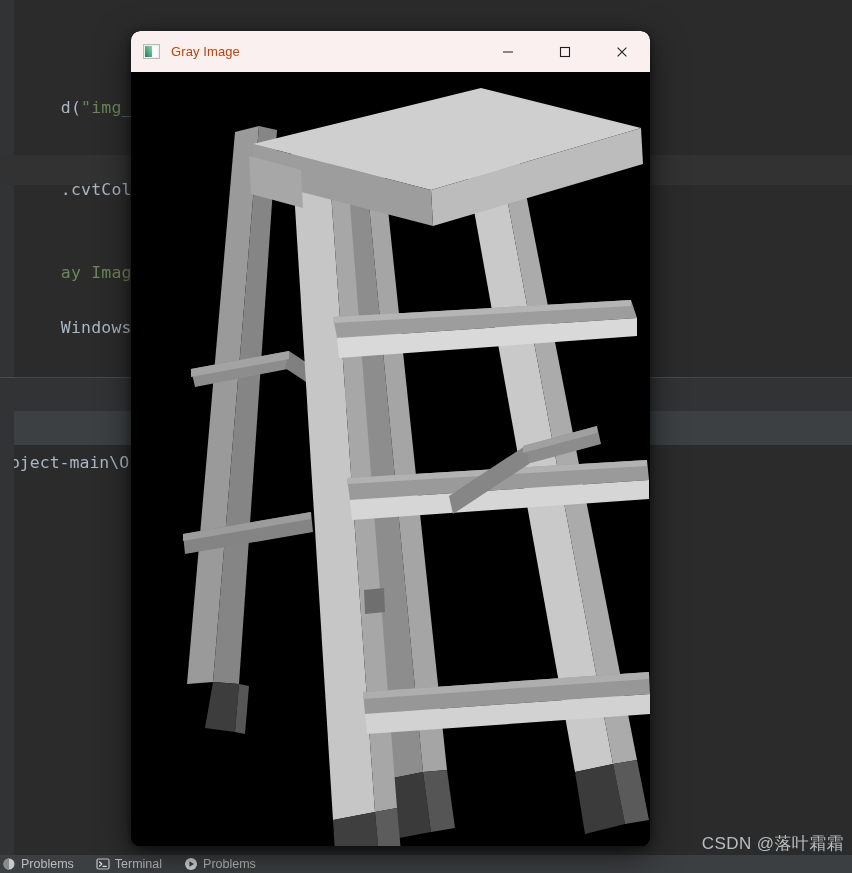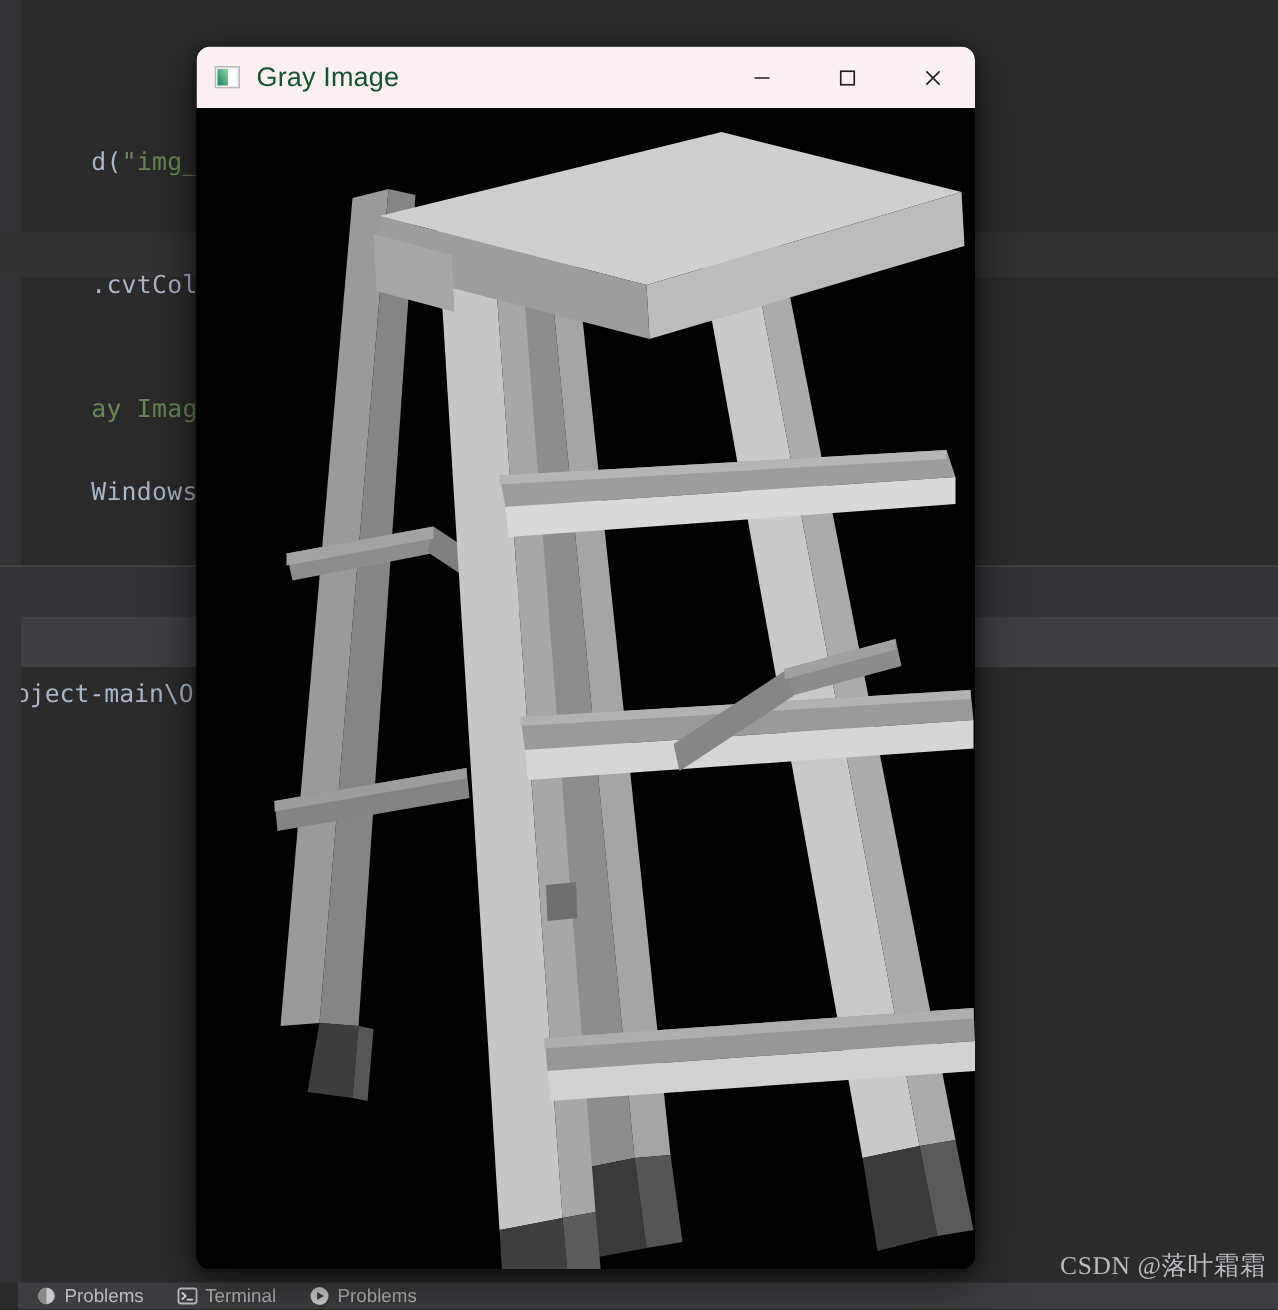--- a/index.html
+++ b/index.html
@@ -95,42 +95,41 @@
 
   
   .status-bar {
     position: absolute;
     left: 0; right: 0; bottom: 0;
     height: 18px;
     background: #3c3f41;
     display: flex;
     align-items: center;
     gap: 22px;
-    padding-left: 12px;
+    padding-left: 2px;
     box-sizing: border-box;
-    margin-left: 12px;
   }
   .status-item {
     display: flex;
     align-items: center;
     gap: 5px;
     font-size: 12.5px;
     color: #bbbbbb;
     font-family: "Liberation Sans", sans-serif;
     white-space: nowrap;
   }
   .status-icon { display: inline-flex; width: 14px; height: 14px; }
 
   .watermark {
     position: absolute;
     right: 8px;
     bottom: 18px;
     font-size: 17px;
     color: #b9bcc0;
-    font-family: Liberation Serif, serif;
+    font-family: Liberation Sans, sans-serif;
     white-space: nowrap;
     letter-spacing: 0.4px;
   }
 
   
   #popup {
     position: absolute;
     left: 131px;
     top: 31px;
     width: 519px;
@@ -149,22 +148,22 @@
     border-top-left-radius: 9px;
     border-top-right-radius: 9px;
   }
   .title-icon {
     margin-left: 12px;
     width: 17px; height: 15px;
     flex: none;
   }
   .title-text {
     margin-left: 11px;
-    font-size: 18px;
-    color: #14532d;
+    font-size: 13px;
+    color: #c2410c;
     font-family: "Liberation Sans", sans-serif;
     letter-spacing: 0.1px;
   }
   .win-controls {
     margin-left: auto;
     display: flex;
     height: 41px;
   }
   .win-btn {
     width: 57px;

